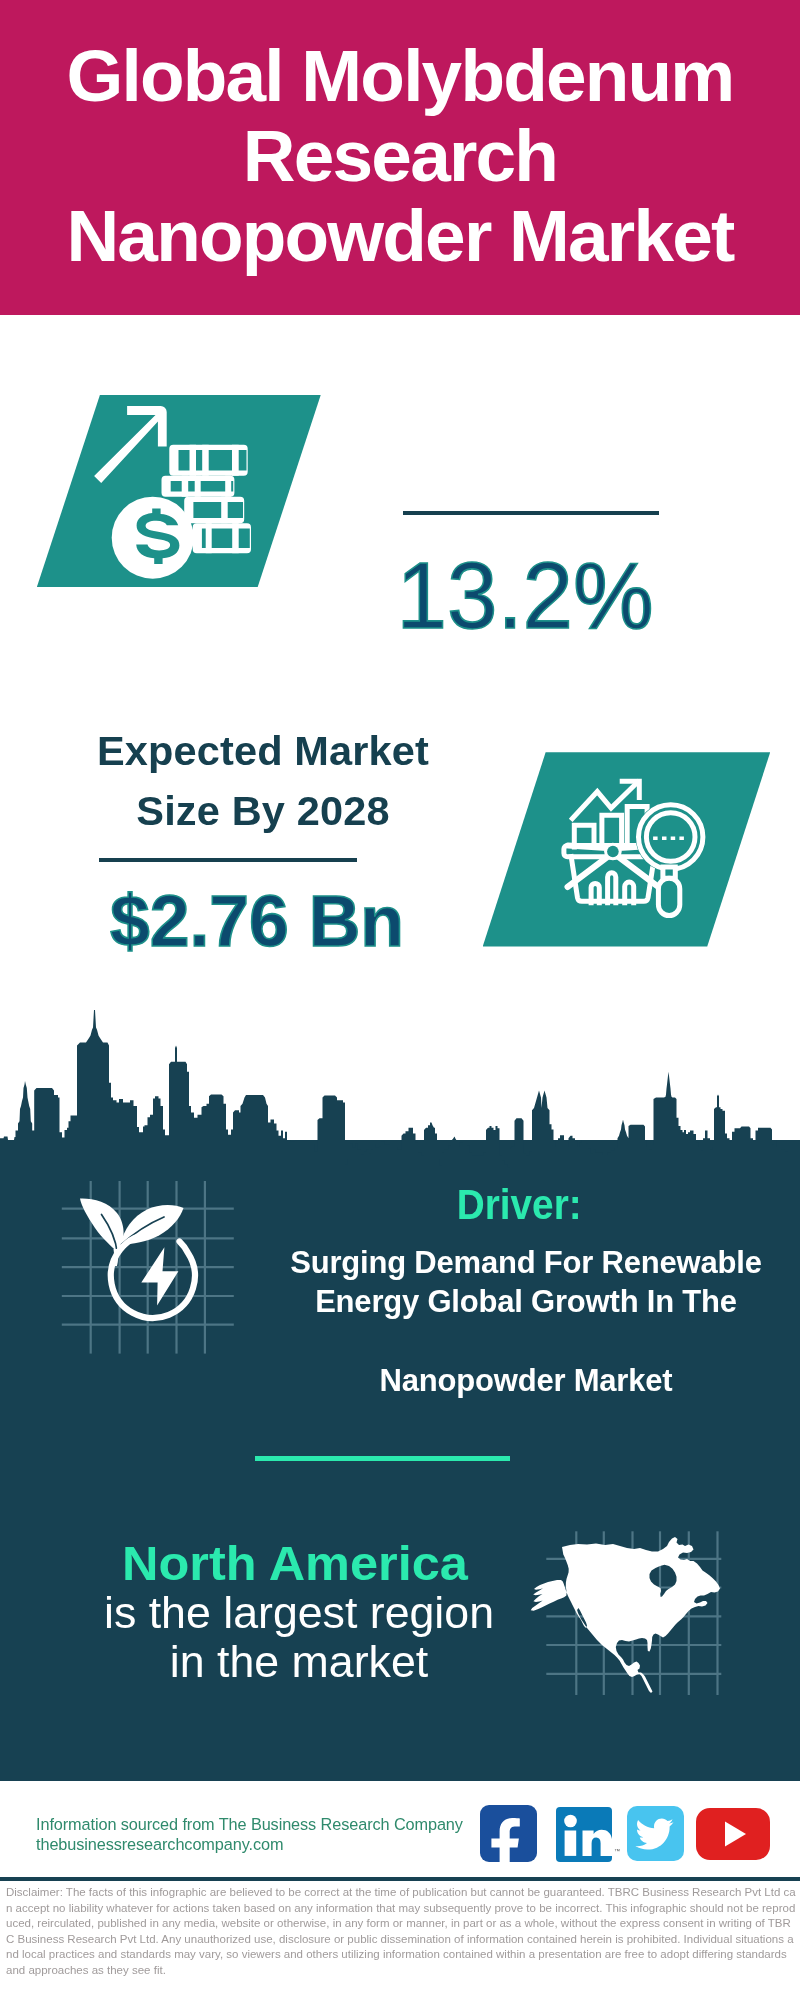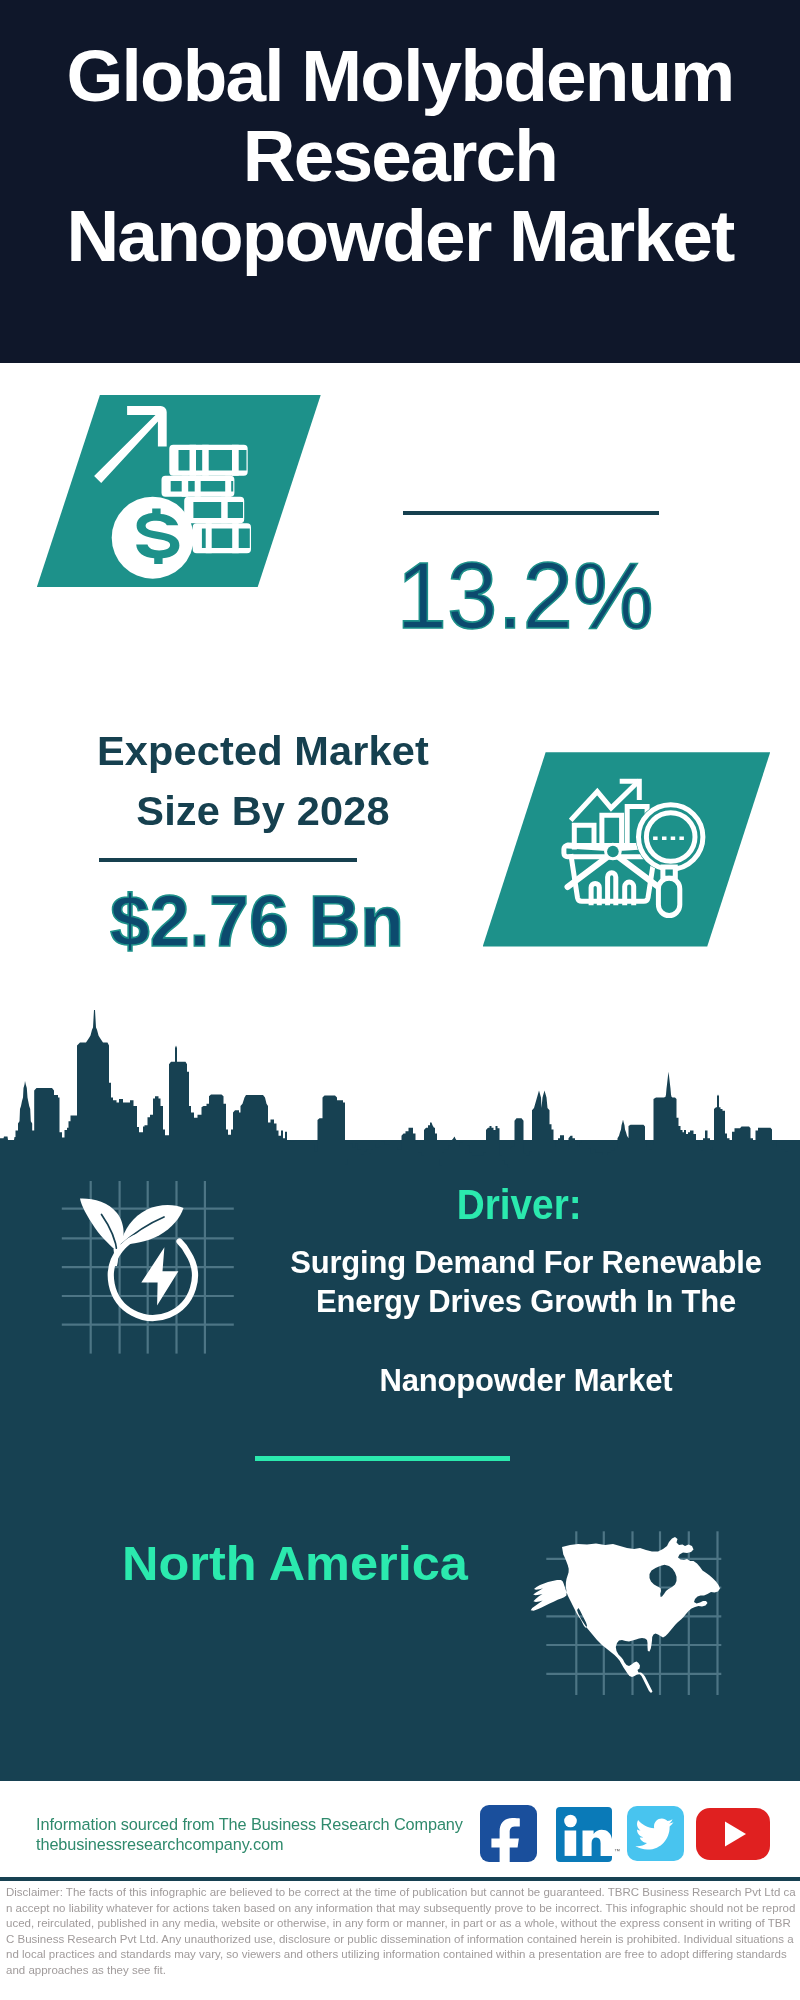--- a/index.html
+++ b/index.html
@@ -1,21 +1,21 @@
 <!DOCTYPE html>
 <html><head>
 <meta charset="utf-8">
 <style>
 *{margin:0;padding:0;box-sizing:border-box}
 html,body{width:800px;height:2000px;background:#fff}
 body{font-family:"Liberation Sans",sans-serif}
 .page{position:relative;width:800px;height:2000px;overflow:hidden;background:#fff}
 
 
-.header{position:absolute;left:0;top:0;width:800px;height:363px;background:#0f172a}
+.header{position:absolute;left:0;top:0;width:800px;height:315px;background:#be185d}
 .header h1{position:absolute;left:0;top:36px;width:800px;color:#fff;font-size:73px;
   font-weight:bold;line-height:80px;letter-spacing:-1.8px;text-align:center}
 
 
 .para{position:absolute;background:#1d918a;clip-path:polygon(22.25% 0,100% 0,77.75% 100%,0 100%)}
 .para svg{position:absolute}
 
 
 .statlabel{position:absolute;text-align:center;color:#16404f;font-size:41.5px;font-weight:bold;line-height:56.8px;letter-spacing:0.15px}
 .rule{position:absolute;background:#16404f;height:4px}
@@ -169,28 +169,32 @@
     <path fill="#ffffff" d="M117.3 1249 C118.6 1255 118.4 1261 117 1266 l-4 0 c1.3 -5.5 1.5 -11.5 0.5 -17 z"></path>
     <path stroke="#ffffff" stroke-width="6.2" fill="none" stroke-linecap="round" d="M152.5 1234 A 42 42 0 1 0 188 1253 A 42 42 0 0 0 179.5 1241.5"></path>
     <path fill="#ffffff" d="M164.4 1247.2 L141.3 1282.5 H157.6 L157.1 1305.4 L178.4 1271.3 H162.5 Z"></path>
   </svg>
 
   <div class="driver-h" style="left:304px;top:1184px;width:430px;font-size:41.7px;line-height:41.7px">
     <span class="cond" style="display:inline-block;transform:scaleX(0.93)">Driver:</span>
   </div>
   <div class="driver-t" style="left:281px;top:1243px;width:490px;font-size:31px;line-height:39.4px">
     <span>Surging Demand For Renewable</span><br>
-    <span>Energy Drives Growth In The</span><br>
+    <span>Energy Global Growth In The</span><br>
     <br>
     <span>Nanopowder Market</span>
   </div>
   <div class="mintrule" style="left:254.8px;top:1456px;width:255px"></div>
 
   <div class="region-h" style="left:80px;top:1543px;width:430px;font-size:49px;line-height:40.8px">
     <span class="cond" style="display:inline-block;transform:scaleX(1.03)">North America</span>
+  </div>
+  <div class="region-t" style="left:84px;top:1587.5px;width:430px;font-size:44.7px;line-height:49.8px">
+    <span>is the largest region</span><br>
+    <span>in the market</span>
   </div>
 
   <svg style="position:absolute;left:540px;top:1525px;width:190px;height:175px" viewBox="540 1525 190 175">
     <g stroke="#4d7585" stroke-width="2.2">
       <line x1="576.3" y1="1531.3" x2="576.3" y2="1695"></line>
       <line x1="603.8" y1="1531.3" x2="603.8" y2="1695"></line>
       <line x1="632.5" y1="1531.3" x2="632.5" y2="1695"></line>
       <line x1="660" y1="1531.3" x2="660" y2="1695"></line>
       <line x1="688.8" y1="1531.3" x2="688.8" y2="1695"></line>
       <line x1="717.5" y1="1531.3" x2="717.5" y2="1695"></line>

